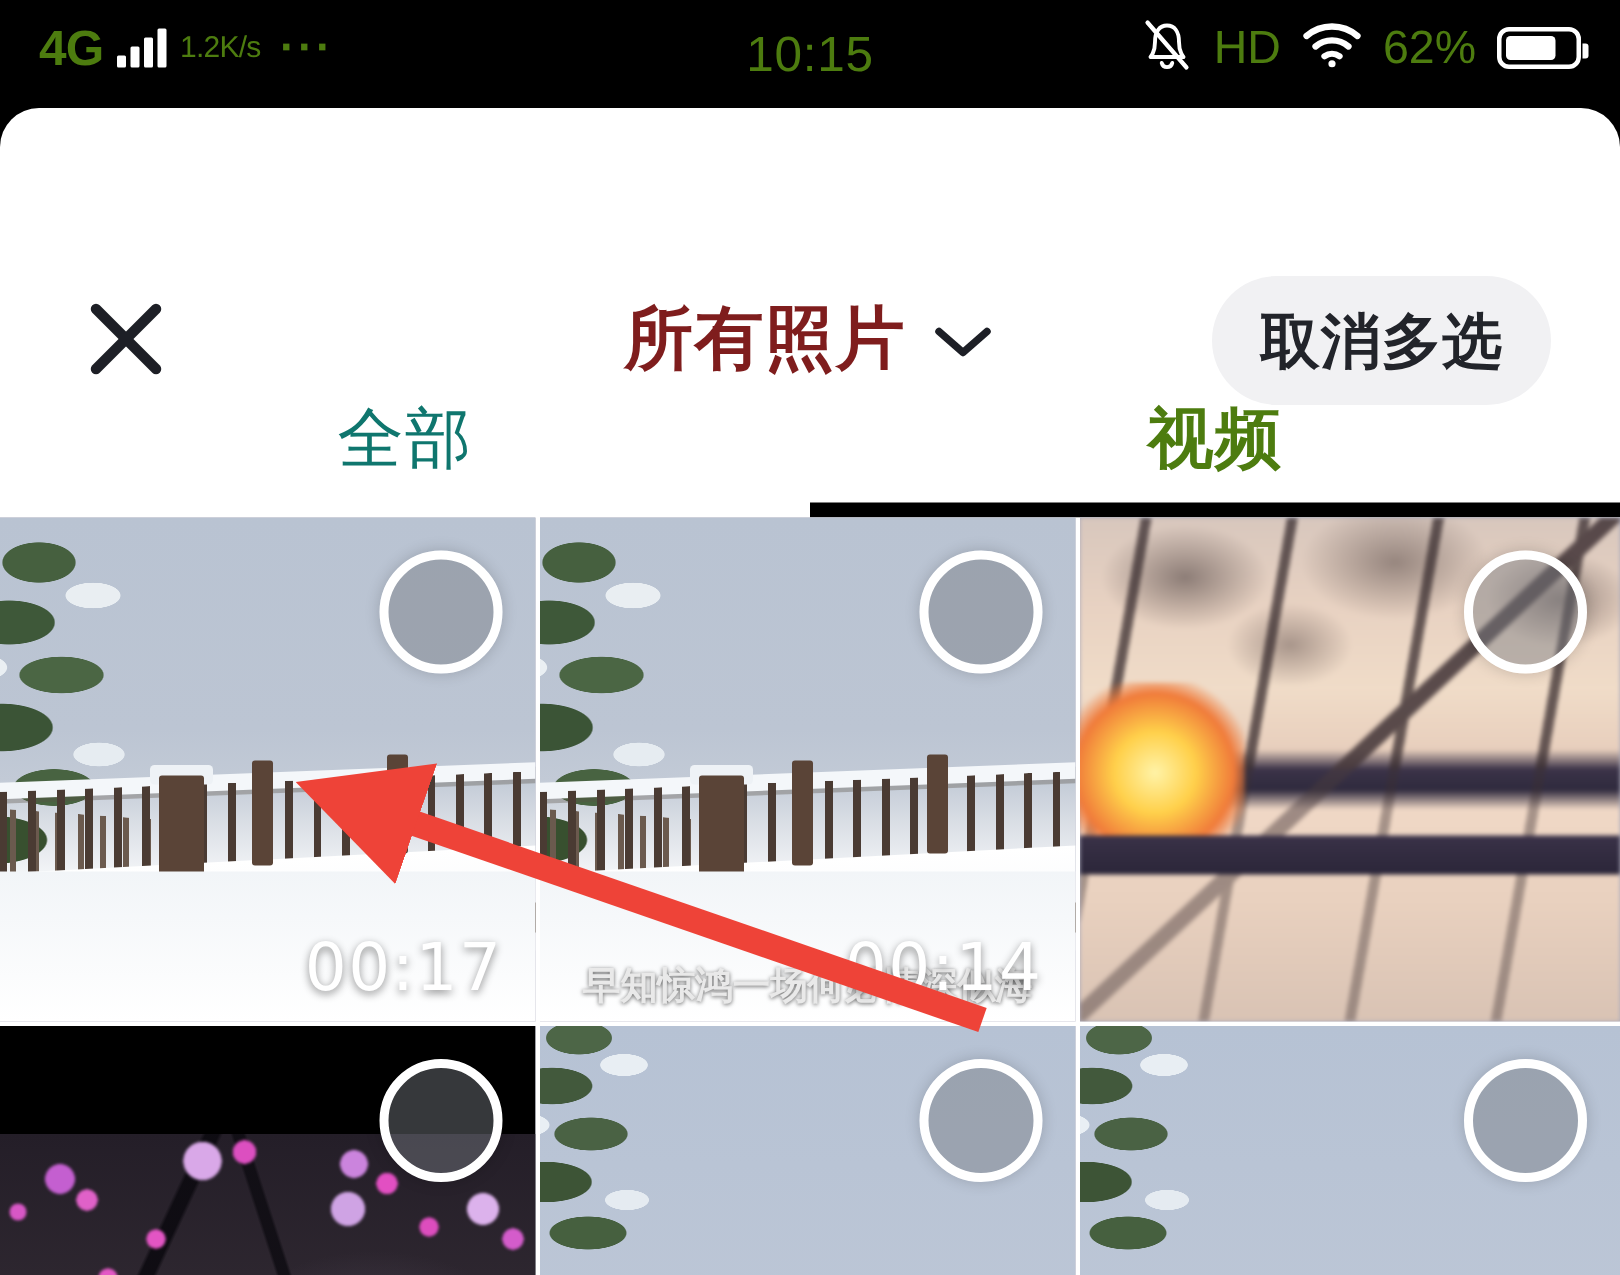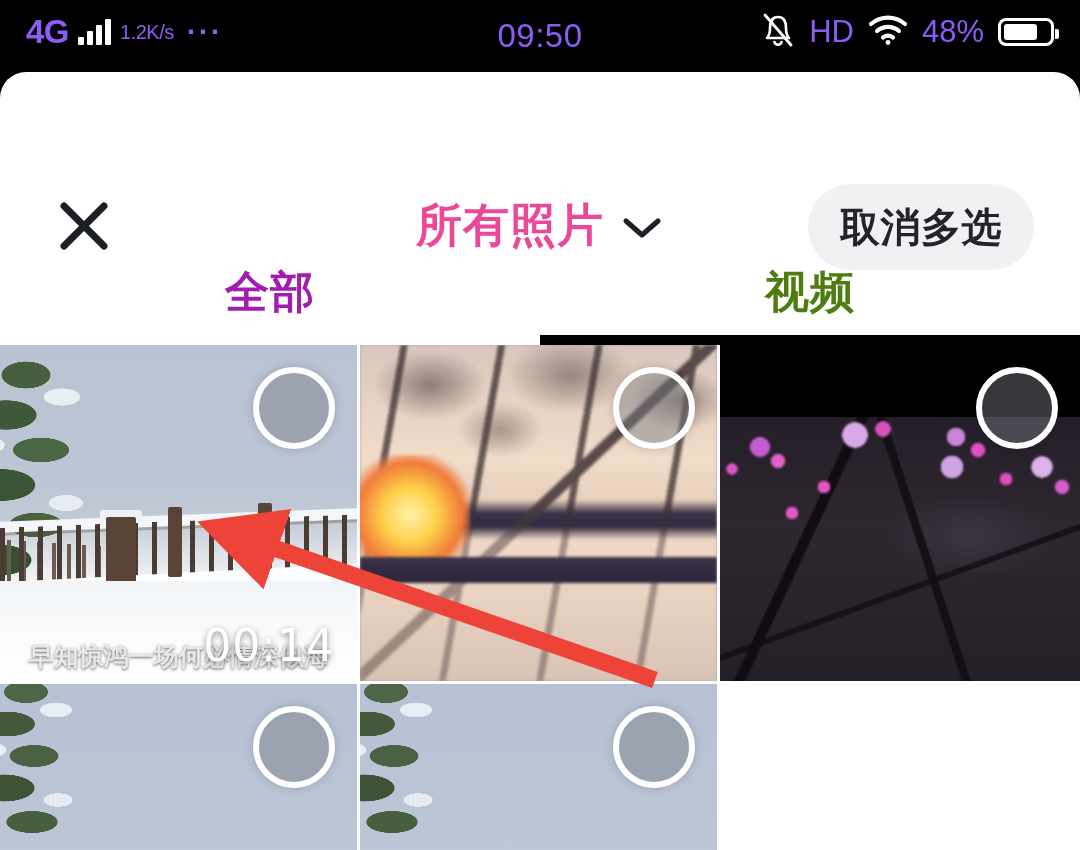--- a/index.html
+++ b/index.html
@@ -7,21 +7,21 @@
   body {
     background:#000;
     font-family:"Liberation Sans","DejaVu Sans",sans-serif;
     overflow:hidden;
     position:relative;
   }
 
   
   .statusbar{
     position:absolute; left:0; top:0; width:1080px; height:64px;
-    background:#000; color:#8b5cf6;
+    background:#000; color:#4d7c0f;
     display:flex; align-items:center; justify-content:space-between;
     padding:0 26px;
     gap:45px;
   }
   .sb-left,.sb-right{ display:flex; align-items:center; }
   .sb-left{ gap:9px; }
   .sb-right{ gap:14px; }
   .sb-net{ font-size:33px; font-weight:700; letter-spacing:-0.5px; }
   .sb-speed{ font-size:20px; font-weight:500; letter-spacing:-0.5px; }
   .sb-dots{ font-size:30px; font-weight:700; letter-spacing:2px; margin-left:4px; }
@@ -62,21 +62,21 @@
   .close-btn{
     position:absolute; left:48px; top:118px; width:72px; height:72px;
     display:flex; align-items:center; justify-content:center;
   }
   .close-btn svg{ display:block; }
   .title-wrap{
     position:absolute; left:0; right:0; top:113px; height:82px;
     display:flex; align-items:center; justify-content:center; gap:16px;
   }
   .title-text{
-    font-size:46px; font-weight:700; color:#ec4899; letter-spacing:1px;
+    font-size:46px; font-weight:700; color:#7f1d1d; letter-spacing:1px;
   }
   .chev{ display:block; margin-top:6px; }
   .multi-btn{
     position:absolute; right:46px; top:112px;
     height:86px; padding:0 32px;
     background:#f1f1f3; border-radius:44px;
     display:flex; align-items:center; justify-content:flex-end;
   }
   .multi-btn span{
     font-size:40px; font-weight:700; color:#22242a; letter-spacing:0.5px;
@@ -85,21 +85,21 @@
   
   .tabs{
     position:relative; height:105px; width:100%;
     display:flex; align-items:center;
   }
   .tab{
     flex:1; height:100%;
     display:flex; align-items:center; justify-content:center;
     position:relative;
   }
-  .tab span{ font-size:44px; color:#a21caf; font-weight:700; letter-spacing:1px; }
+  .tab span{ font-size:44px; color:#0f766e; font-weight:400; letter-spacing:1px; }
   .tab.active span{ color:#4d7c0f; font-weight:700; }
   .tab .underline{
     position:absolute; bottom:0px; left:0; width:100%; height:10px;
     background:#000; display:none;
   }
   .tab.active .underline{ display:block; }
 
   
   .grid{
     position:relative; width:1080px;
@@ -296,39 +296,39 @@
     <span class="sb-net">4G</span>
     <span class="bars">
         <i></i>
         <i></i>
         <i></i>
         <i></i>
       </span>
     <span class="sb-speed">1.2K/s</span>
     <span class="sb-dots">···</span>
   </div>
-  <div class="sb-time">09:50</div>
+  <div class="sb-time">10:15</div>
   <div class="sb-right">
     <span>
       <svg width="34" height="38" viewBox="0 0 34 38">
         <path d="M6 27 C6 27 9 24 9 17 C9 10 12 6 17 6 C22 6 25 10 25 17 C25 24 28 27 28 27 Z" fill="none" stroke="#fff" stroke-width="2.6" stroke-linejoin="round"></path>
         <path d="M13.5 31 a3.6 3.6 0 0 0 7 0" fill="none" stroke="#fff" stroke-width="2.6" stroke-linecap="round"></path>
         <line x1="4" y1="4" x2="30" y2="34" stroke="#fff" stroke-width="2.8" stroke-linecap="round"></line>
       </svg>
     </span>
     <span class="sb-hd">HD</span>
     <span>
       <svg width="40" height="32" viewBox="0 0 40 32">
         <path d="M3 10 A26 26 0 0 1 37 10" fill="none" stroke="#fff" stroke-width="4.2" stroke-linecap="round"></path>
         <path d="M9 17 A17 17 0 0 1 31 17" fill="none" stroke="#fff" stroke-width="4.2" stroke-linecap="round"></path>
         <path d="M15 23.5 A8.5 8.5 0 0 1 25 23.5" fill="none" stroke="#fff" stroke-width="4.2" stroke-linecap="round"></path>
         <circle cx="20" cy="28.5" r="2.4" fill="#fff"></circle>
       </svg>
     </span>
-    <span class="sb-pct">48%</span>
+    <span class="sb-pct">62%</span>
     <span class="batt">
         <span class="batt-fill" style="width: 75%;"></span>
       </span>
   </div>
 </div>
 
 <div class="sheet">
 
   <div class="header">
     <div class="close-btn">
@@ -359,37 +359,54 @@
       <span>全部</span>
 
     </div>
     <div class="tab active">
       <span>视频</span>
       <div class="underline"></div>
     </div>
   </div>
 
   <div class="grid">
-
 
     <div class="cell">
       <div class="photo snowdeck">
         <div class="tree"></div>
         <div class="lowrail"></div>
         <div class="rail-top"></div>
         <div class="railing"></div>
         <div class="deck"></div>
         <div class="postcap"></div>
         <div class="post p1"></div>
         <div class="post p2"></div>
         <div class="post p3"></div>
         <div class="beam"></div>
         <div class="ground"></div>
       </div>
       <div class="sel-ring"></div>
+      <div class="dur">00:17</div>
+    </div>
+
+    <div class="cell">
+      <div class="photo snowdeck">
+        <div class="tree"></div>
+        <div class="lowrail"></div>
+        <div class="rail-top"></div>
+        <div class="railing"></div>
+        <div class="deck"></div>
+        <div class="postcap"></div>
+        <div class="post p1"></div>
+        <div class="post p2"></div>
+        <div class="post p3"></div>
+        <div class="beam"></div>
+        <div class="ground"></div>
+      </div>
+      <div class="sel-ring"></div>
       <div class="caption">早知惊鸿一场何必情深似海</div>
       <div class="dur">00:14</div>
     </div>
 
     <div class="cell">
       <div class="photo sunset">
         <div class="canopy"></div>
         <div class="trunks"></div>
         <div class="glow"></div>
         <div class="waterline"></div>

